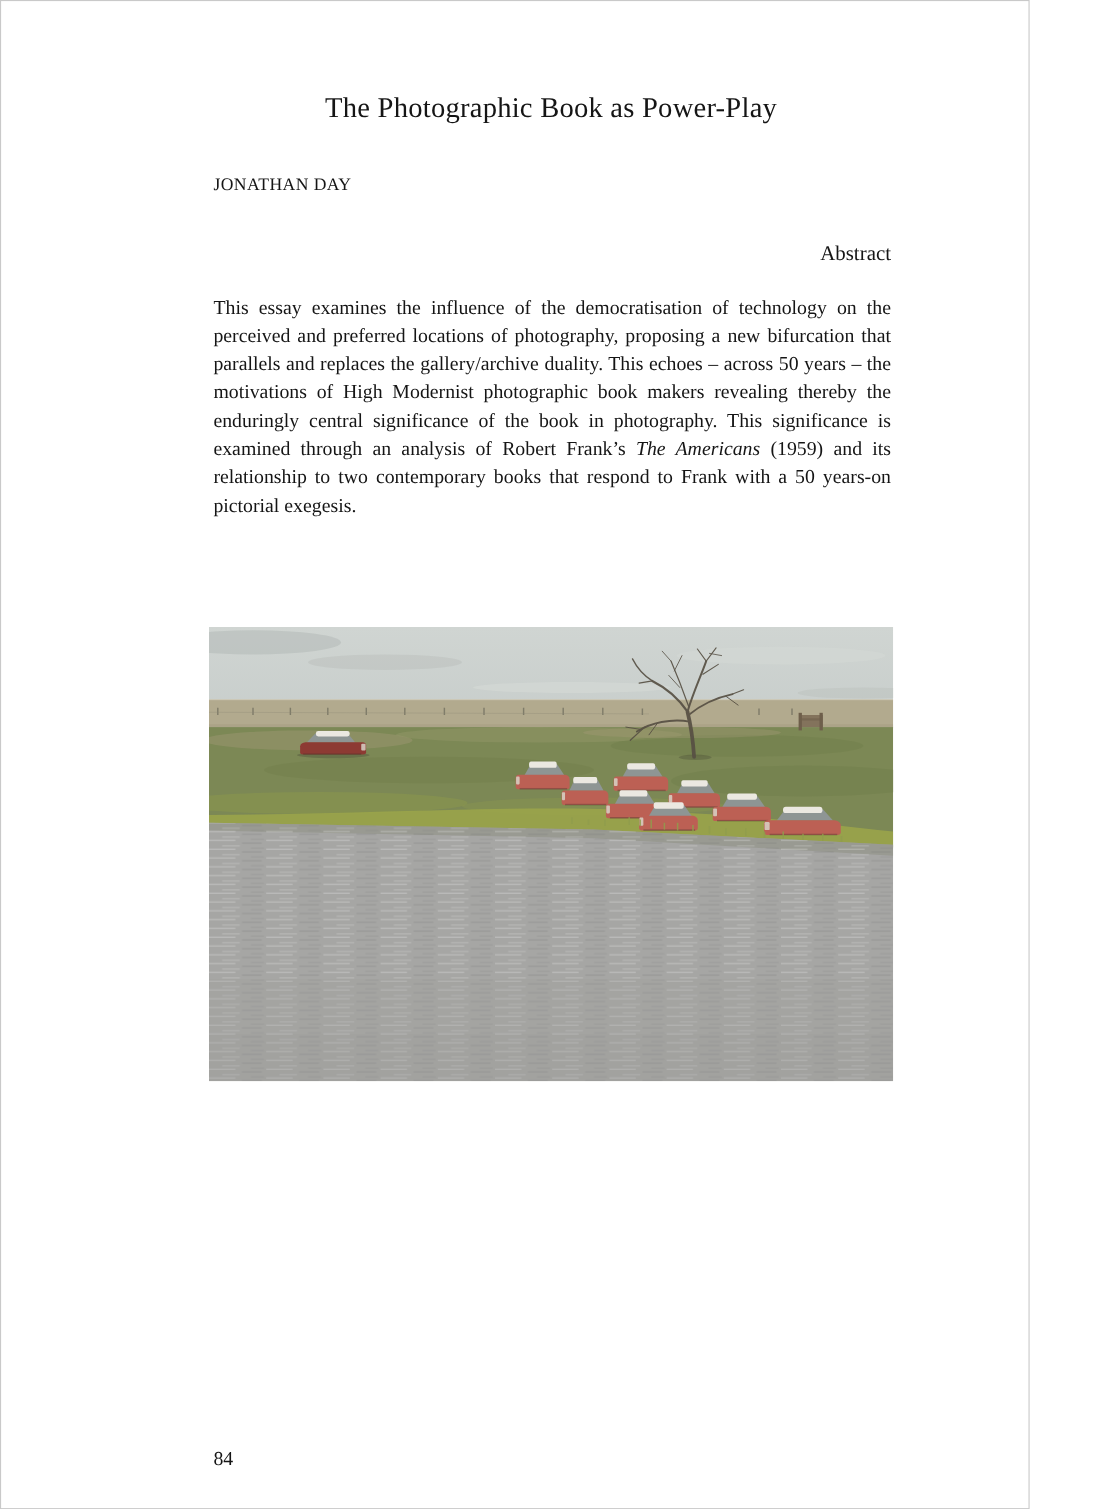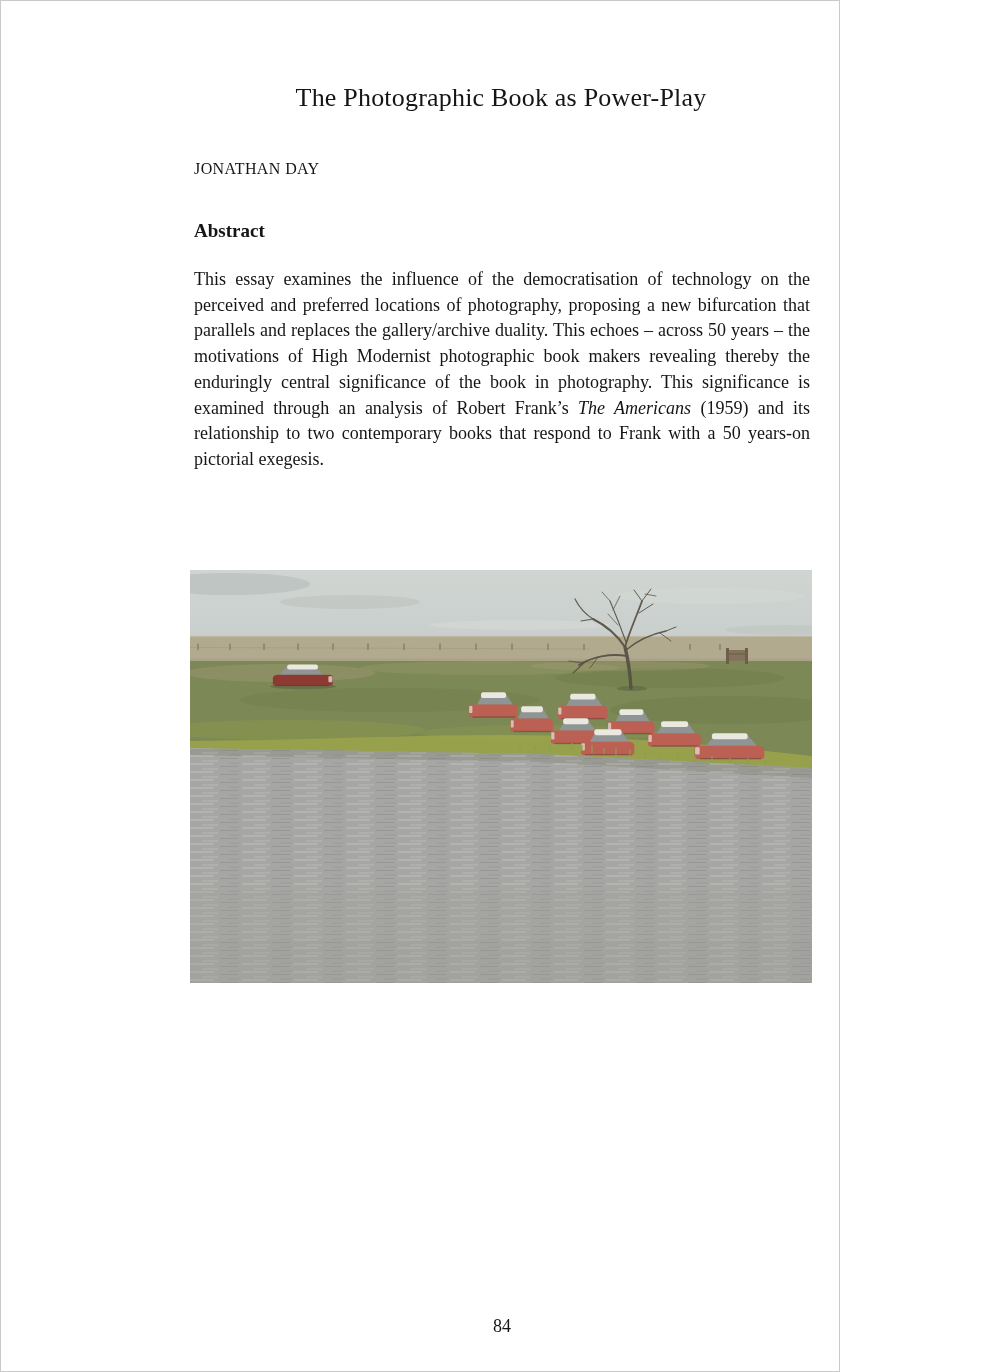--- a/index.html
+++ b/index.html
@@ -1,57 +1,57 @@
 <!DOCTYPE html>
 <html style="--text: #151515; --page-border: #c9c9c9; --sky-top: #d0d5d2; --sky-bottom: #c7cdcb; --cloud-dark: #aeb4b1; --cloud-light: #d8dcd8; --far-field: #b2aa8e; --horizon-light: #cdc6b0; --grass: #7c8855; --grass-tan: #a59c77; --grass-mid: #95996b; --grass-dark: #6f7c49; --grass-bright: #8f9c4c; --shore-green: #9aa44a; --water: #a6a6a4; --water-shade: #8e9083; --car-pink: #bc6054; --car-red: #8d3a33; --car-roof: #ebe8e1; --car-window: #8e9594; --tree: #575044; --wood: #83735c; --wood-dark: #6e5f4b; --fence: #55554a;"><head>
 <meta charset="utf-8">
 <style>
   html,body{margin:0;padding:0;background:#ffffff;}
   .page{
     position:relative;
-    width:840px;height:1372px;
+    width:936px;height:1372px;
     box-sizing:border-box;
     background:#ffffff;
     border:1px solid var(--page-border,#c9c9c9);
     font-family:"Liberation Serif", serif;
     color:var(--text,#151515);
     overflow:hidden;
   }
   .paper-title{
     position:absolute;top:82px;left:192px;width:616px;
     margin:0;font-size:26px;font-weight:normal;line-height:30px;
     text-align:center;letter-spacing:.2px;
   }
   .paper-author{
     position:absolute;top:158px;left:193px;width:616px;
     font-size:16px;letter-spacing:.4px;line-height:19px;
   }
   .abstract-heading{
     position:absolute;top:219px;left:193px;width:616px;
-    margin:0;font-size:19px;font-weight:bold;line-height:22px;
+    margin:0;font-size:19px;font-weight:normal;line-height:22px;text-align:right;
   }
   .abstract-body{
     position:absolute;top:266px;left:193px;width:616px;
     margin:0;font-size:18px;line-height:25.7px;
     text-align:justify;text-align-last:left;
     font-variant-numeric:oldstyle-nums;
   }
   .figure-wrap{
     position:absolute;top:569px;left:189px;width:622px;height:413px;
   }
   .figure-wrap svg{display:block;}
   .figure-caption{
     position:absolute;top:1027px;left:193px;width:616px;
     margin:0;font-size:15.5px;line-height:16.8px;
     text-align:justify;text-align-last:left;
     font-variant-numeric:oldstyle-nums;
   }
   .page-number{
     position:absolute;top:1315px;left:193px;width:616px;
-    font-size:18px;text-align:center;
+    font-size:18px;text-align:left;
     font-variant-numeric:oldstyle-nums;
   }
   .italic{font-style:italic;margin-top:32px;}
 </style>
 </head>
 <body>
 
 <div class="page">
 
   <h1 class="paper-title">The Photographic Book as Power-Play</h1>

